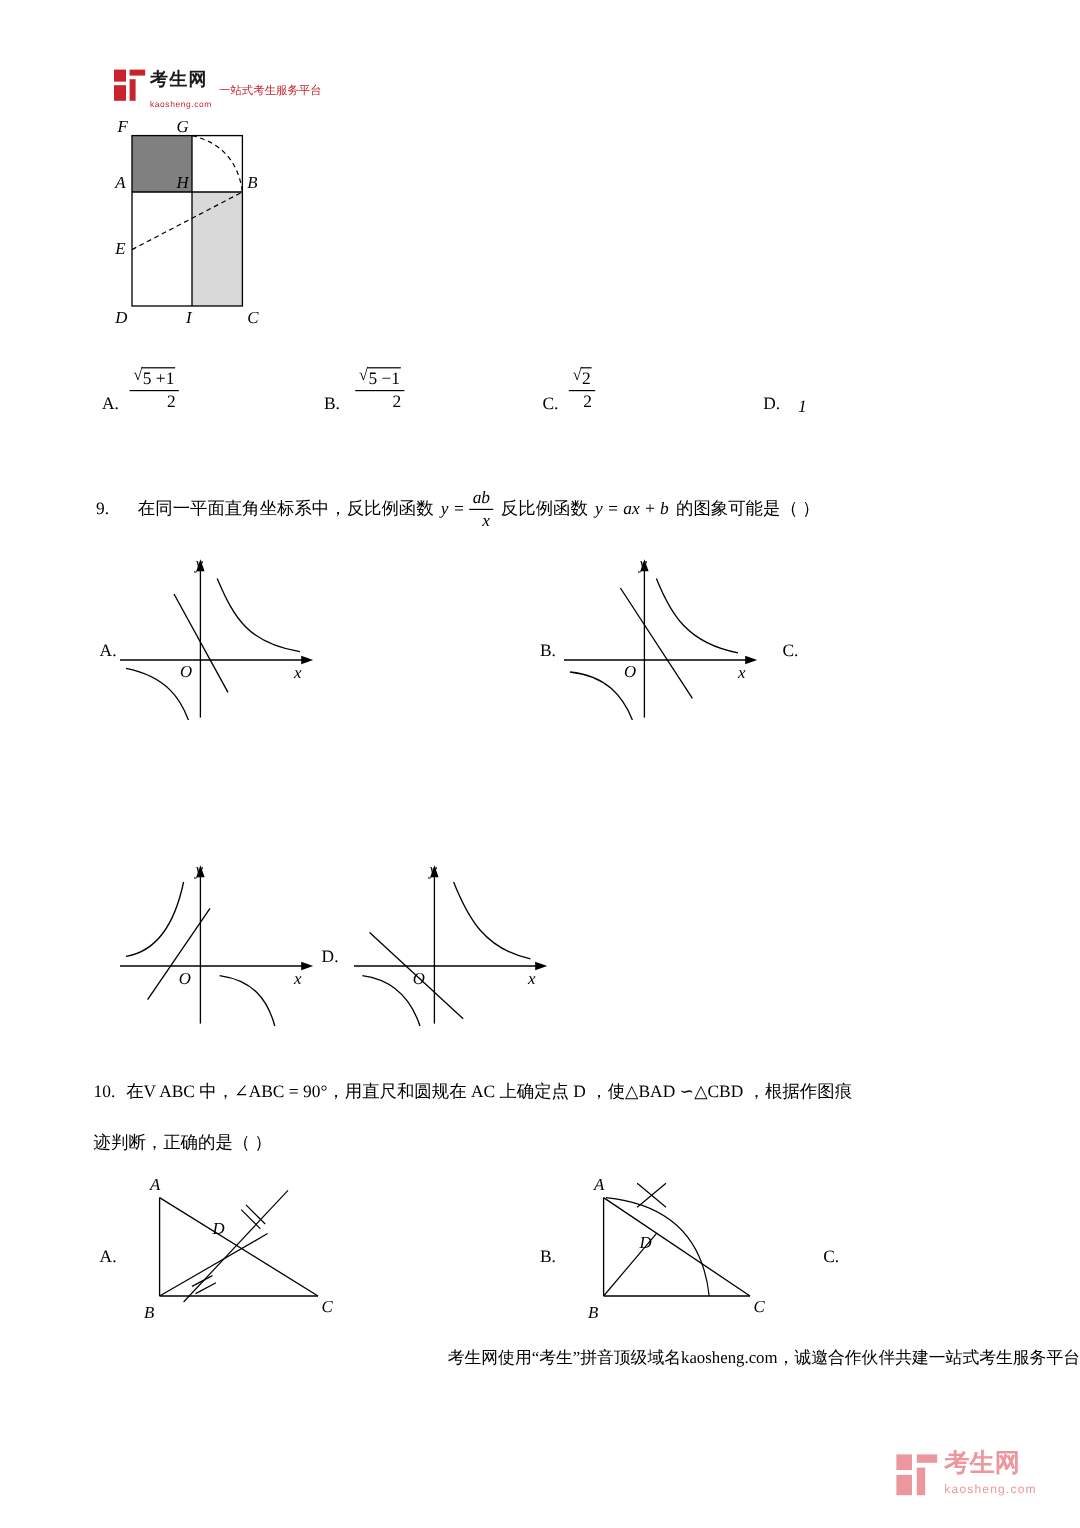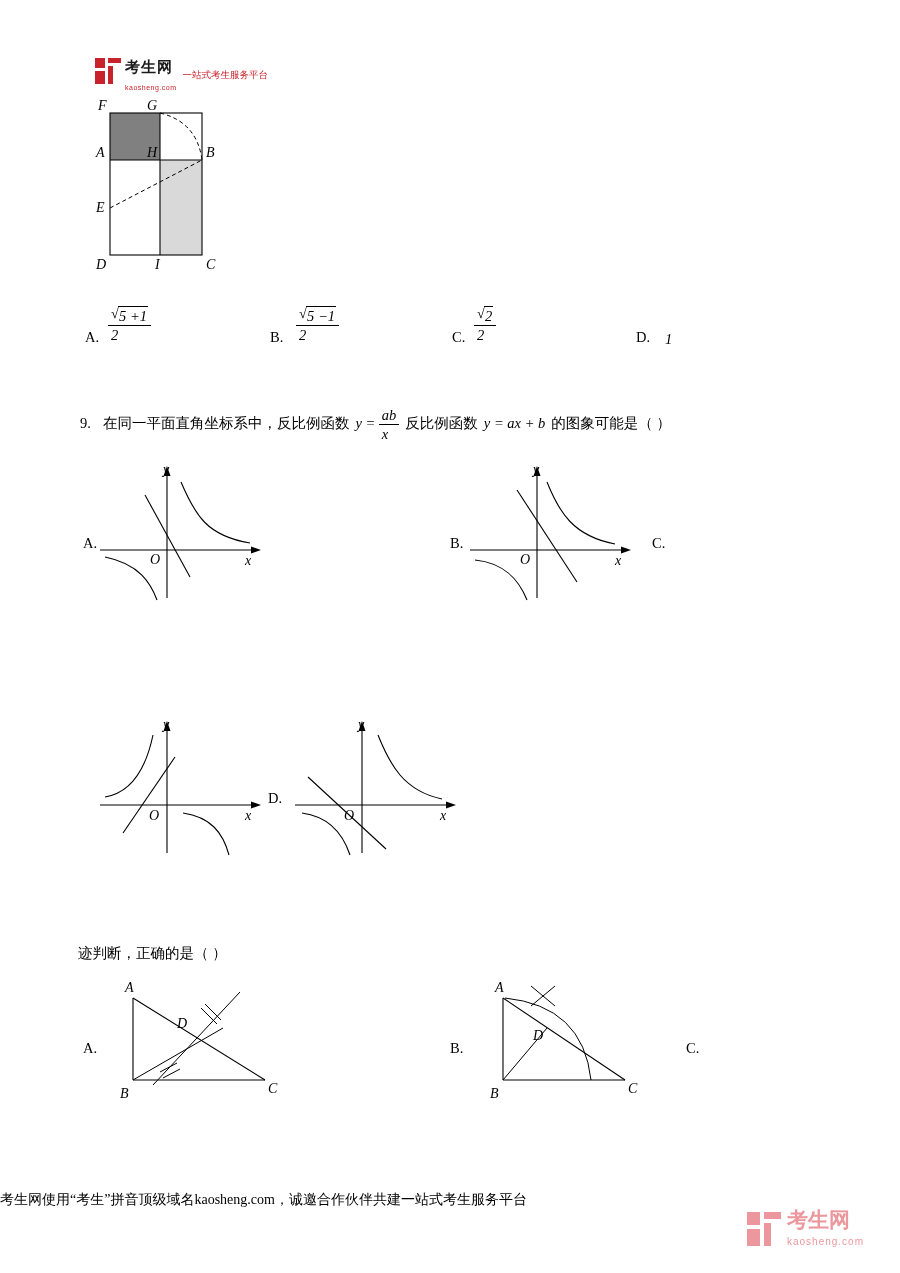--- a/index.html
+++ b/index.html
@@ -85,22 +85,21 @@
   }
   .qtext {
     position: absolute;
     white-space: nowrap;
   }
 
   
   .frac {
     display: inline-block;
     vertical-align: middle;
-    text-align: left;
-    font-style: italic;
+    text-align: right;
     font-size: 14.5px;
     line-height: 1.25;
   }
   .frac .num { display: block; padding: 0 3px; border-bottom: 1px solid #000; }
   .frac .den { display: block; padding: 0 3px; }
   .sqrt {
     display: inline-block;
     position: relative;
     padding-left: 7px;
     padding-top: 1px;
@@ -116,23 +115,23 @@
   .sqrt .rad {
     border-top: 1px solid #000;
     padding: 0 1px;
     display: inline-block;
   }
 
   
   .footer-line {
     position: absolute;
     left: 0;
-    top: 1191px;
+    top: 1123px;
     width: 900px;
-    text-align: left;
+    text-align: right;
     font-size: 14px;
     font-family: "Liberation Serif", "DejaVu Serif", serif;
   }
   .wm {
     position: absolute;
     right: 36px;
     bottom: 24px;
     display: flex;
     align-items: center;
     opacity: 0.85;
@@ -226,21 +225,21 @@
       <span class="num"><span class="sqrt"><span class="rad">2</span></span></span>
       <span class="den">2</span>
     </span>
   </div>
 
   <div class="opt-letter" style="left:636px; top:329px;">D.</div>
   <div style="position:absolute; left:665px; top:331px; font-style:italic; font-size:14.5px;">1</div>
 
   <div class="qtext" style="left:80px; top:406px;">
     <span class="cn">9.</span>
-    <span class="cn" style="margin-left:8px;">在同一平面直角坐标系中，反比例函数</span>
+    <span class="cn" style="margin-left:20px;">在同一平面直角坐标系中，反比例函数</span>
     <span style="display:inline-block; vertical-align:middle; font-style:italic; font-size:14.5px; margin:0 2px;">
       <span>y =</span>
       <span class="frac">
         <span class="num">ab</span>
         <span class="den">x</span>
       </span>
     </span>
     <span class="cn">反比例函数</span>
     <span style="font-style:italic; font-size:14.5px; margin:12px 2px;">y = ax + b</span>
     <span class="cn">的图象可能是（      ）</span>
@@ -311,20 +310,24 @@
       <path d="M 88 20 C 100 50 114 76 152 84" fill="none" stroke="#000" stroke-width="1.1"></path>
       <path d="M 12 98 C 42 102 54 122 60 140" fill="none" stroke="#000" stroke-width="1.1"></path>
 
       <line x1="18" y1="62" x2="96" y2="134" stroke="#000" stroke-width="1.1"></line>
       <text x="68" y="14" font-family="Liberation Serif, serif" font-style="italic" font-size="14">y</text>
       <text x="150" y="105" font-family="Liberation Serif, serif" font-style="italic" font-size="14">x</text>
       <text x="54" y="105" font-family="Liberation Serif, serif" font-style="italic" font-size="14">O</text>
     </svg>
   </div>
 
+  <div class="qtext" style="left:78px; top:897px;">
+    <span class="cn">10.</span>
+    <span class="cn" style="margin-left:5px;">在V ABC 中，∠ABC = 90°，用直尺和圆规在 AC 上确定点 D ，使△BAD ∽△CBD ，根据作图痕</span>
+  </div>
   <div class="qtext" style="left:78px; top:940px;">
     <span class="cn">迹判断，正确的是（    ）</span>
   </div>
 
   <div class="opt-letter" style="left:83px; top:1040px;">A.</div>
   <div class="fig" style="left:105px; top:980px;">
     <svg width="200" height="130" viewBox="0 0 200 130">
 
       <line x1="28" y1="18" x2="28" y2="100" stroke="#000" stroke-width="1.1"></line>
       <line x1="28" y1="100" x2="160" y2="100" stroke="#000" stroke-width="1.1"></line>

